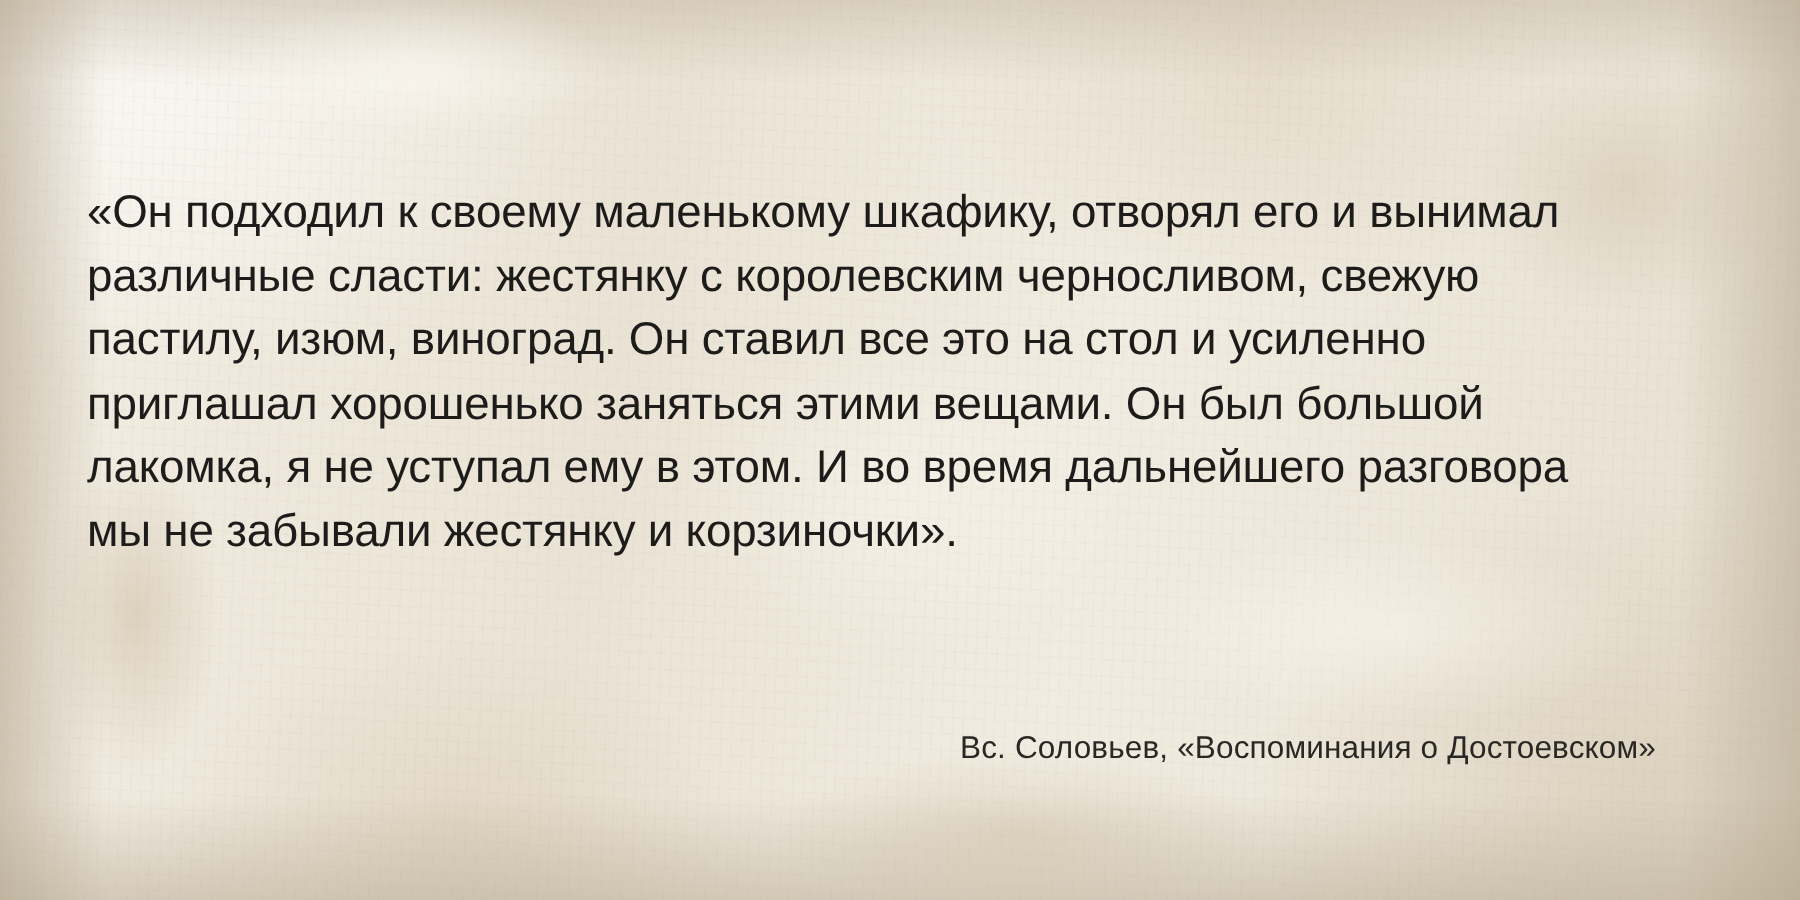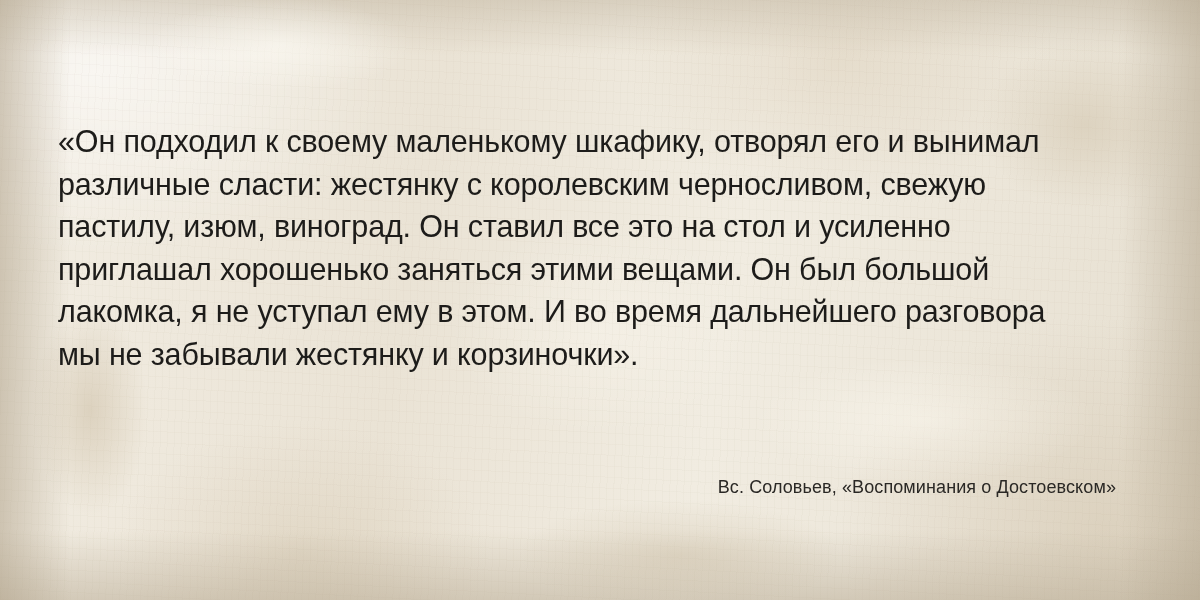--- a/index.html
+++ b/index.html
@@ -88,23 +88,23 @@
     letter-spacing: -0.15px;
     font-weight: 400;
     text-align: left;
     max-width: 1065px;
   }
 
   .attribution {
     position: absolute;
     right: 84px;
     top: 472px;
-    margin: 0;
+    margin: 12px;
     color: #2a2825;
-    font-size: 18px;
+    font-size: 21px;
     line-height: 30px;
     letter-spacing: 0.1px;
     font-weight: 400;
     text-align: left;
   }
 </style>
 </head>
 <body>
 
 <div class="page">

